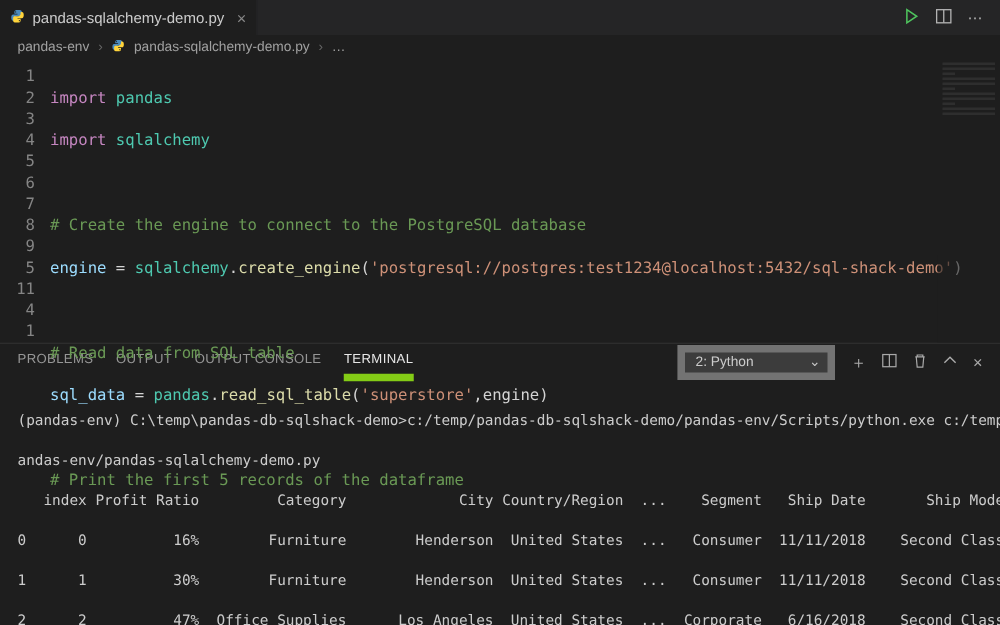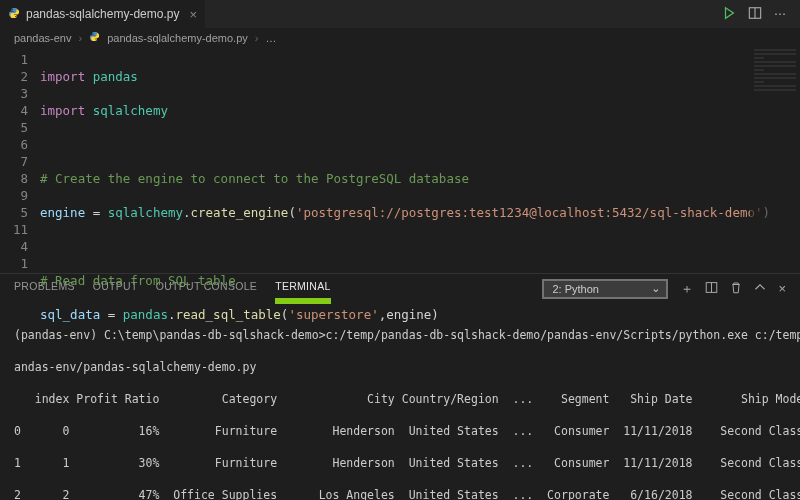--- a/index.html
+++ b/index.html
@@ -99,21 +99,21 @@
   color: #969696;
   cursor: pointer;
   padding: 6px 0;
   letter-spacing: 0.3px;
 }
 .ptab.active { color: #e7e7e7; border-bottom: 6px solid #84cc16; }
 .panel-tabs-right { display: flex; align-items: center; gap: 12px; }
 .term-select {
   background: #3c3c3c;
   color: #ccc;
-  border: 2px solid #737373;
+  border: 6px solid #737373;
   font-size: 11px;
   padding: 2px 22px 2px 8px;
   width: 126px;
   position: relative;
 }
 .term-select::after { content: '⌄'; position: absolute; right: 6px; top: 1px; color: #ccc; }
 .picon { color: #ccc; opacity: 0.8; cursor: pointer; font-size: 13px; }
 .terminal {
   background: #1e1e1e;
   font-family: Consolas, monospace;
@@ -191,20 +191,21 @@
   <div class="code">
 <div><span class="kw">import</span> <span class="mod">pandas</span></div>
 <div><span class="kw">import</span> <span class="mod">sqlalchemy</span></div>
 <div>&nbsp;</div>
 <div><span class="cm"># Create the engine to connect to the PostgreSQL database</span></div>
 <div><span class="id">engine</span><span class="pn"> = </span><span class="mod">sqlalchemy</span><span class="pn">.</span><span class="fn">create_engine</span><span class="pn">(</span><span class="str">'postgresql://postgres:test1234@localhost:5432/sql-shack-demo'</span><span class="pn">)</span></div>
 <div>&nbsp;</div>
 <div><span class="cm"># Read data from SQL table</span></div>
 <div><span class="id">sql_data</span><span class="pn"> = </span><span class="mod">pandas</span><span class="pn">.</span><span class="fn">read_sql_table</span><span class="pn">(</span><span class="str">'superstore'</span><span class="pn">,engine)</span></div>
 <div>&nbsp;</div>
+<div><span class="cm"># Print the first 5 records of the dataframe</span></div>
 <div>&nbsp;</div>
 <div>&nbsp;</div>
   </div>
   <div class="minimap">
     <div></div>
       <div></div>
       <div style="width:10px"></div>
       <div></div>
       <div></div>
       <div style="width:10px"></div>

